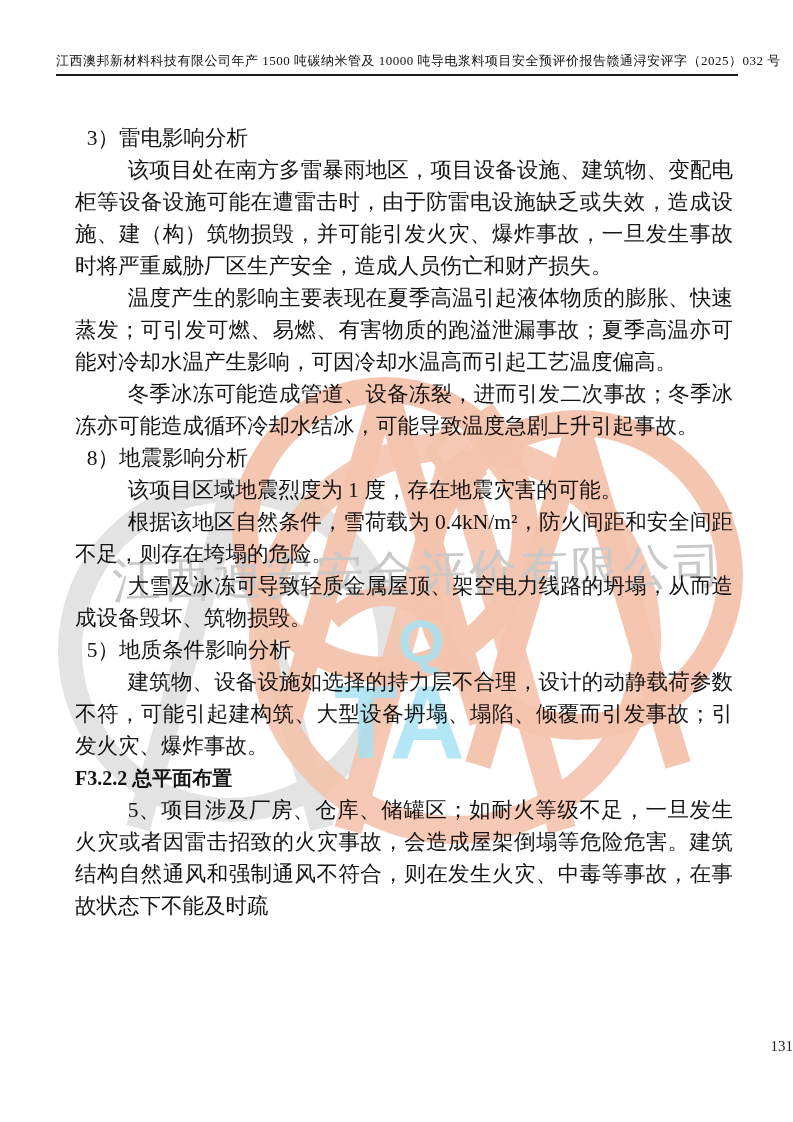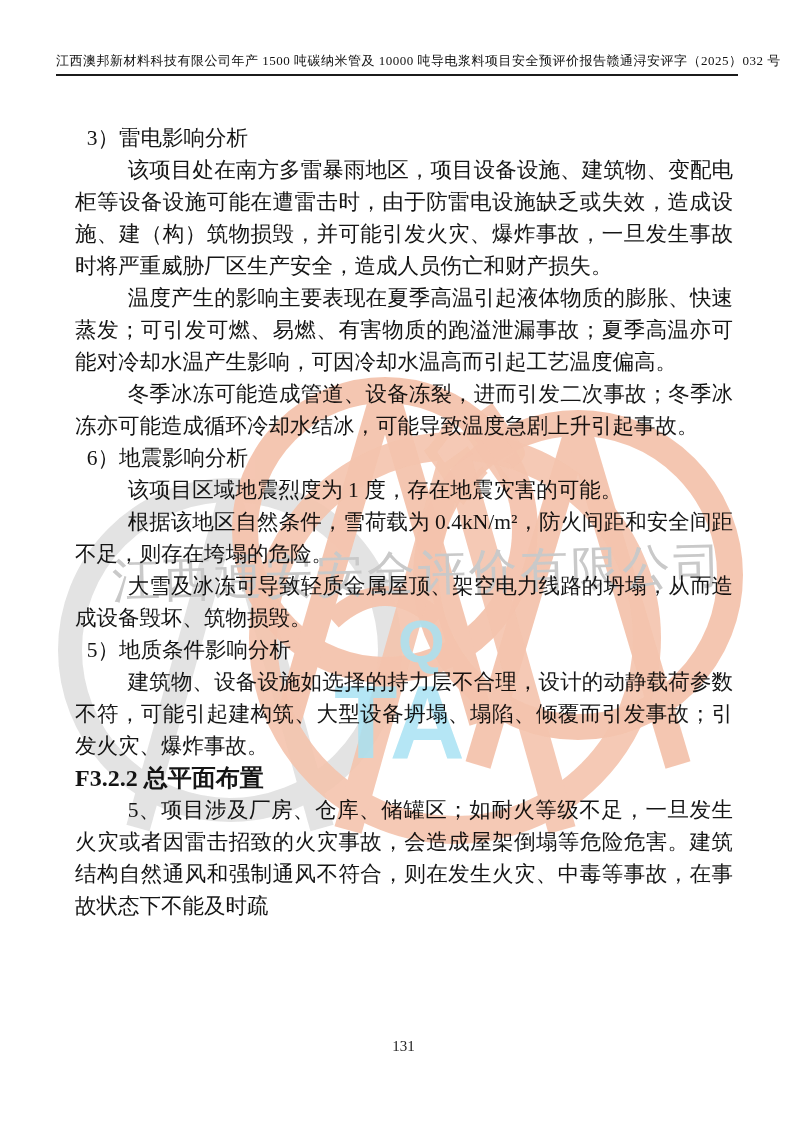--- a/index.html
+++ b/index.html
@@ -27,25 +27,25 @@
     position:absolute;
     left:75px;top:96px;
     width:658px;
     font-size:21.5px;
     line-height:32px;
     margin-top:26px;
   }
   .blk{margin:0;}
   .para{text-indent:2.45em;text-align:justify;}
   .hnum{text-indent:0.55em;}
-  .hbold{font-weight:bold;text-indent:0;font-size:24px;}
+  .hbold{font-weight:bold;text-indent:0;font-size:20px;}
   .footer{
     position:absolute;
     left:14px;right:0;top:1038px;
-    text-align:center;
+    text-align:right;
     font-size:15px;
     color:#222;
   }
   .watermark{
     position:absolute;
     inset:0;
     pointer-events:none;
     mix-blend-mode:multiply;
     opacity:0.9;
   }
@@ -56,21 +56,21 @@
 
 <div class="page">
 
   <div class="doc-header">江西澳邦新材料科技有限公司年产 1500 吨碳纳米管及 10000 吨导电浆料项目安全预评价报告赣通浔安评字（2025）032 号</div>
 
   <div class="content">
       <div class="blk hnum">3）雷电影响分析</div>
       <div class="blk para">该项目处在南方多雷暴雨地区，项目设备设施、建筑物、变配电柜等设备设施可能在遭雷击时，由于防雷电设施缺乏或失效，造成设施、建（构）筑物损毁，并可能引发火灾、爆炸事故，一旦发生事故时将严重威胁厂区生产安全，造成人员伤亡和财产损失。</div>
       <div class="blk para">温度产生的影响主要表现在夏季高温引起液体物质的膨胀、快速蒸发；可引发可燃、易燃、有害物质的跑溢泄漏事故；夏季高温亦可能对冷却水温产生影响，可因冷却水温高而引起工艺温度偏高。</div>
       <div class="blk para">冬季冰冻可能造成管道、设备冻裂，进而引发二次事故；冬季冰冻亦可能造成循环冷却水结冰，可能导致温度急剧上升引起事故。</div>
-      <div class="blk hnum">6）地震影响分析</div>
+      <div class="blk hnum">8）地震影响分析</div>
       <div class="blk para">该项目区域地震烈度为 1 度，存在地震灾害的可能。</div>
       <div class="blk para">根据该地区自然条件，雪荷载为 0.4kN/m²，防火间距和安全间距不足，则存在垮塌的危险。</div>
       <div class="blk para">大雪及冰冻可导致轻质金属屋顶、架空电力线路的坍塌，从而造成设备毁坏、筑物损毁。</div>
       <div class="blk hnum">5）地质条件影响分析</div>
       <div class="blk para">建筑物、设备设施如选择的持力层不合理，设计的动静载荷参数不符，可能引起建构筑、大型设备坍塌、塌陷、倾覆而引发事故；引发火灾、爆炸事故。</div>
       <div class="blk hbold">F3.2.2 总平面布置</div>
       <div class="blk para">5、项目涉及厂房、仓库、储罐区；如耐火等级不足，一旦发生火灾或者因雷击招致的火灾事故，会造成屋架倒塌等危险危害。建筑结构自然通风和强制通风不符合，则在发生火灾、中毒等事故，在事故状态下不能及时疏</div>
     </div>
 
   <div class="footer">131</div>

